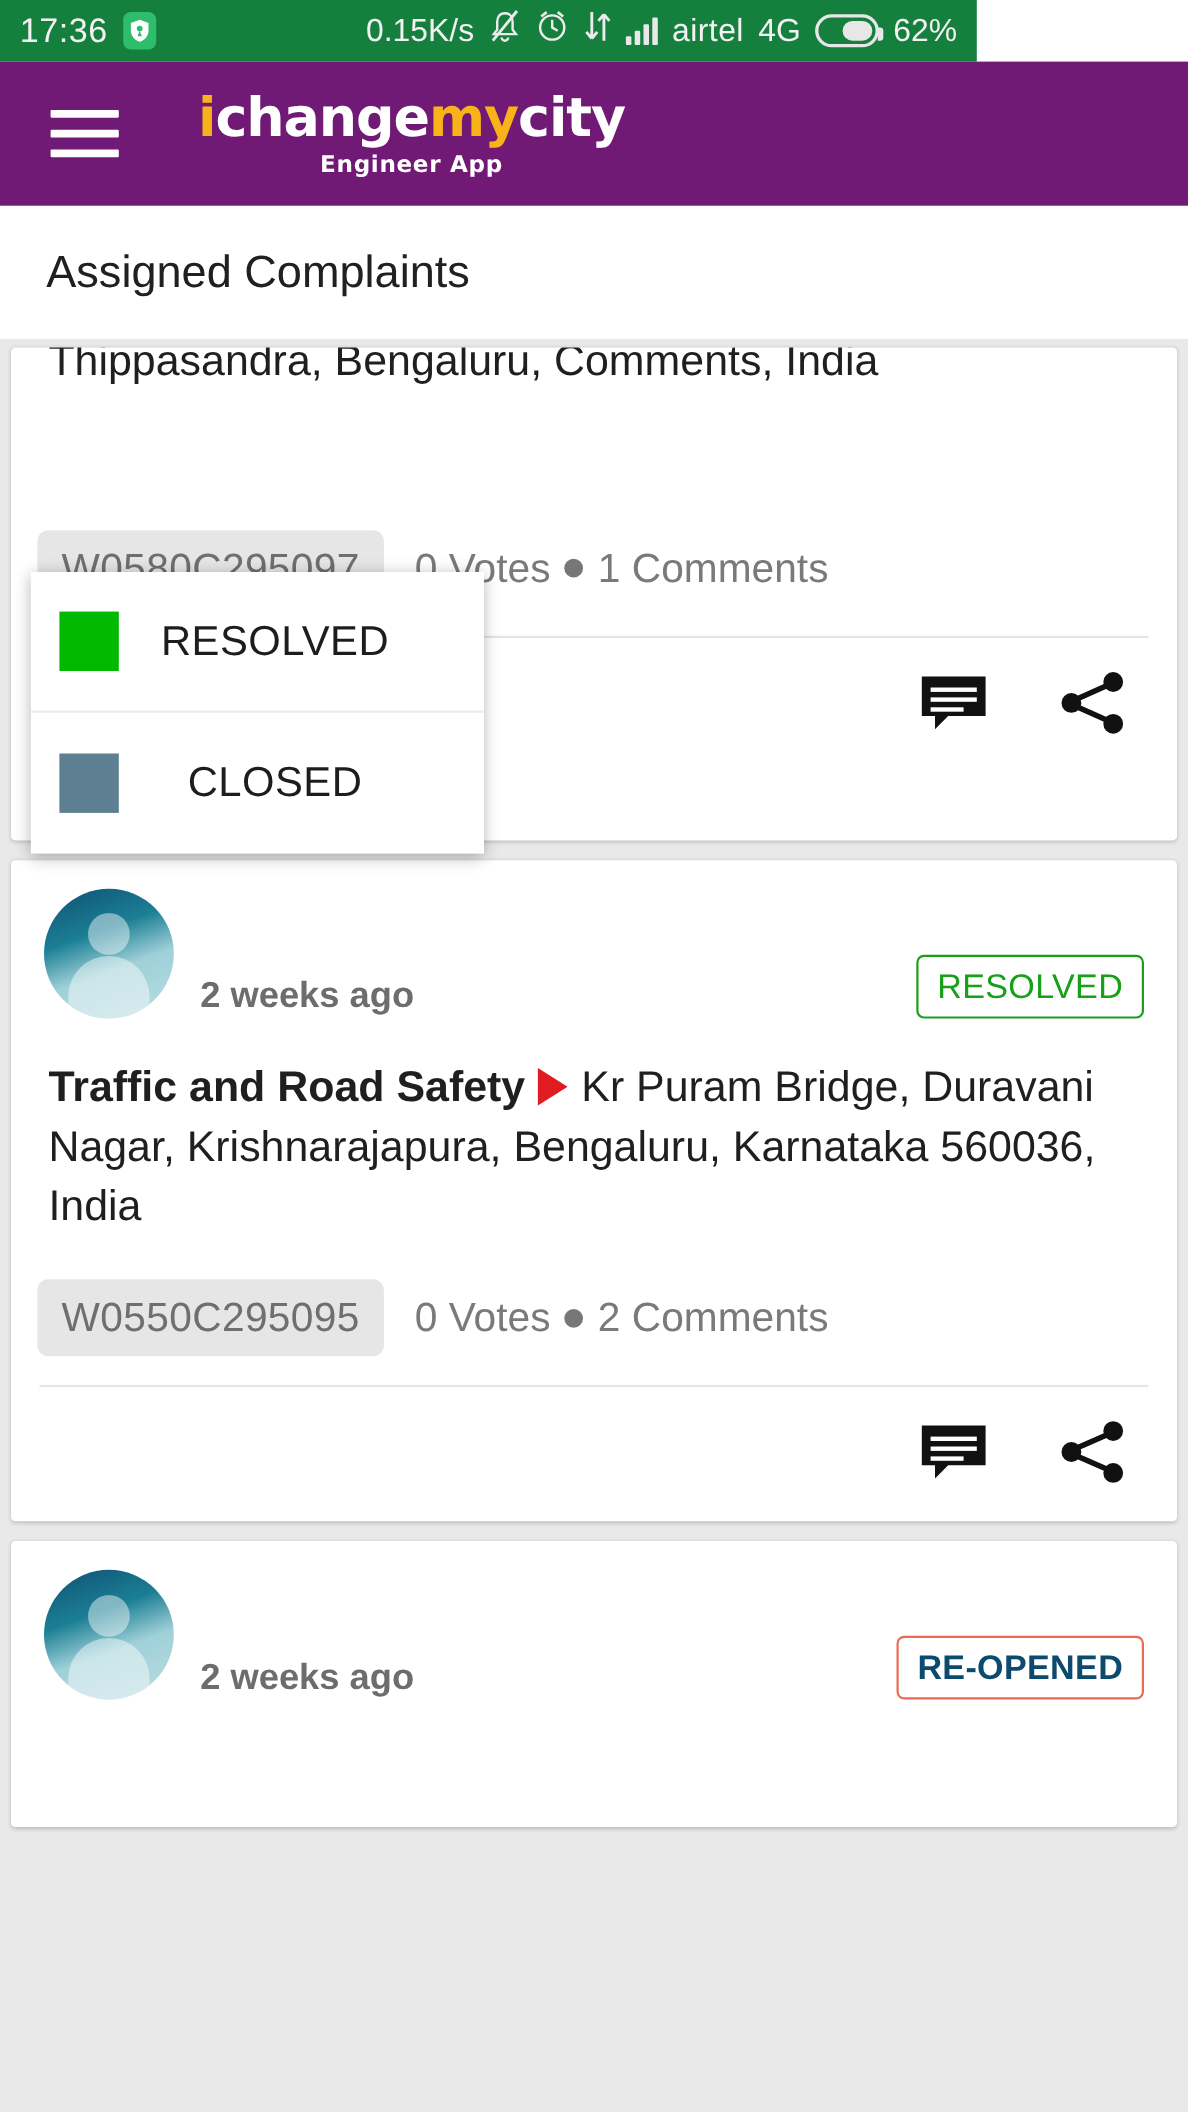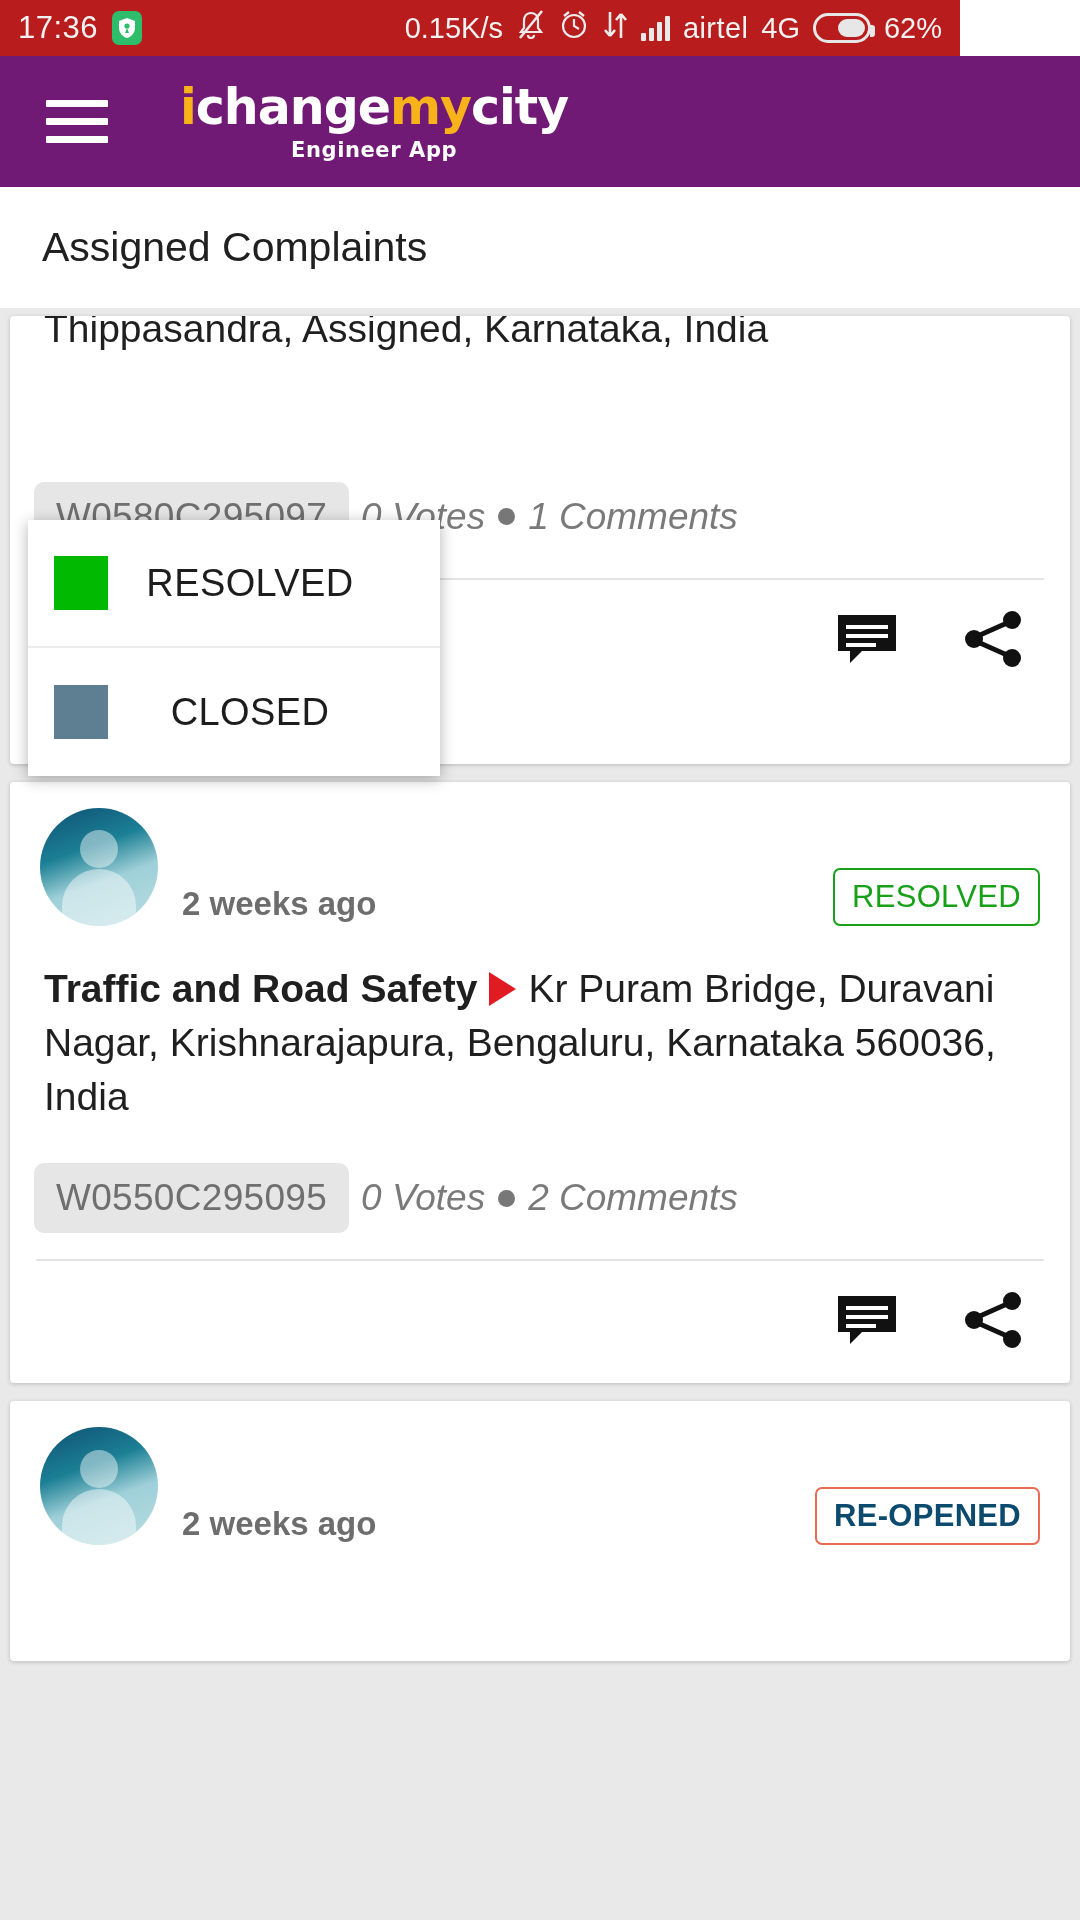--- a/index.html
+++ b/index.html
@@ -5,21 +5,21 @@
   * { margin:0; padding:0; box-sizing:border-box; }
   html, body {
     width:1080px; height:1920px;
     background:#ffffff;
     font-family:"Liberation Sans", sans-serif;
     overflow:hidden;
   }
 
   
   .statusbar{
-    height:56px; width:960px; background:#b91c1c; color:#f2f2f2;
+    height:56px; width:888px; background:#15803d; color:#f2f2f2;
     display:flex; align-items:center; padding:0 18px; font-size:30px;
   }
   .sb-left{ display:flex; align-items:center; gap:14px; }
   .sb-time{ font-size:31px; letter-spacing:.5px; }
   .shield{
     width:30px; height:34px; background:#2ebd6b; border-radius:7px;
     display:flex; align-items:center; justify-content:center;
   }
   .shield svg{ display:block; }
   .sb-right{ margin-left:auto; display:flex; align-items:center; gap:13px; }
@@ -103,21 +103,21 @@
     display:inline-block; width:0; height:0; vertical-align:middle;
     border-left:27px solid #e11b22; border-top:17px solid transparent;
     border-bottom:17px solid transparent; margin:0 12px 6px 12px;
   }
 
   .meta-row{ display:flex; align-items:center; padding:40px 34px 26px 24px; }
   .idchip{
     background:#e6e6e6; color:#6f6f6f; border-radius:10px;
     font-size:37px; padding:14px 22px; letter-spacing:.3px;
   }
-  .meta-text{ font-size:37px; color:#7a7a7a; margin-left:12px; white-space:nowrap;font-style:italic; }
+  .meta-text{ font-size:37px; color:#7a7a7a; margin-left:28px; white-space:nowrap; }
   .dot{ display:inline-block; width:17px; height:17px; background:#777; border-radius:50%;
     margin:0 13px 5px 13px; vertical-align:middle; }
 
   .divider{ height:2px; background:#e4e4e4; margin:0 26px; }
 
   .action-row{ display:flex; align-items:center; justify-content:flex-end;
     padding:26px 44px 30px 34px; gap:60px; }
   .icon-btn{ width:66px; height:66px; display:flex; align-items:center; justify-content:center; }
 
   
@@ -198,21 +198,21 @@
     <div class="brand-sub">Engineer App</div>
   </div>
 </div>
 
 <div class="page-title">Assigned Complaints</div>
 
 <div class="feed">
 
   <div class="card first clip-top" style="height:448px;">
     <div class="card-body" style="padding-top:0; margin-top:-14px;">
-      <span>Thippasandra, Assigned, Karnataka, India</span>
+      <span>Thippasandra, Bengaluru, Comments, India</span>
     </div>
     <div class="meta-row" style="padding-top:126px;">
       <span class="idchip">W0580C295097</span>
       <span class="meta-text">
         <span>0 Votes</span><span class="dot"></span><span>1 Comments</span>
       </span>
     </div>
     <div class="divider"></div>
     <div class="action-row">
       <span class="icon-btn">

